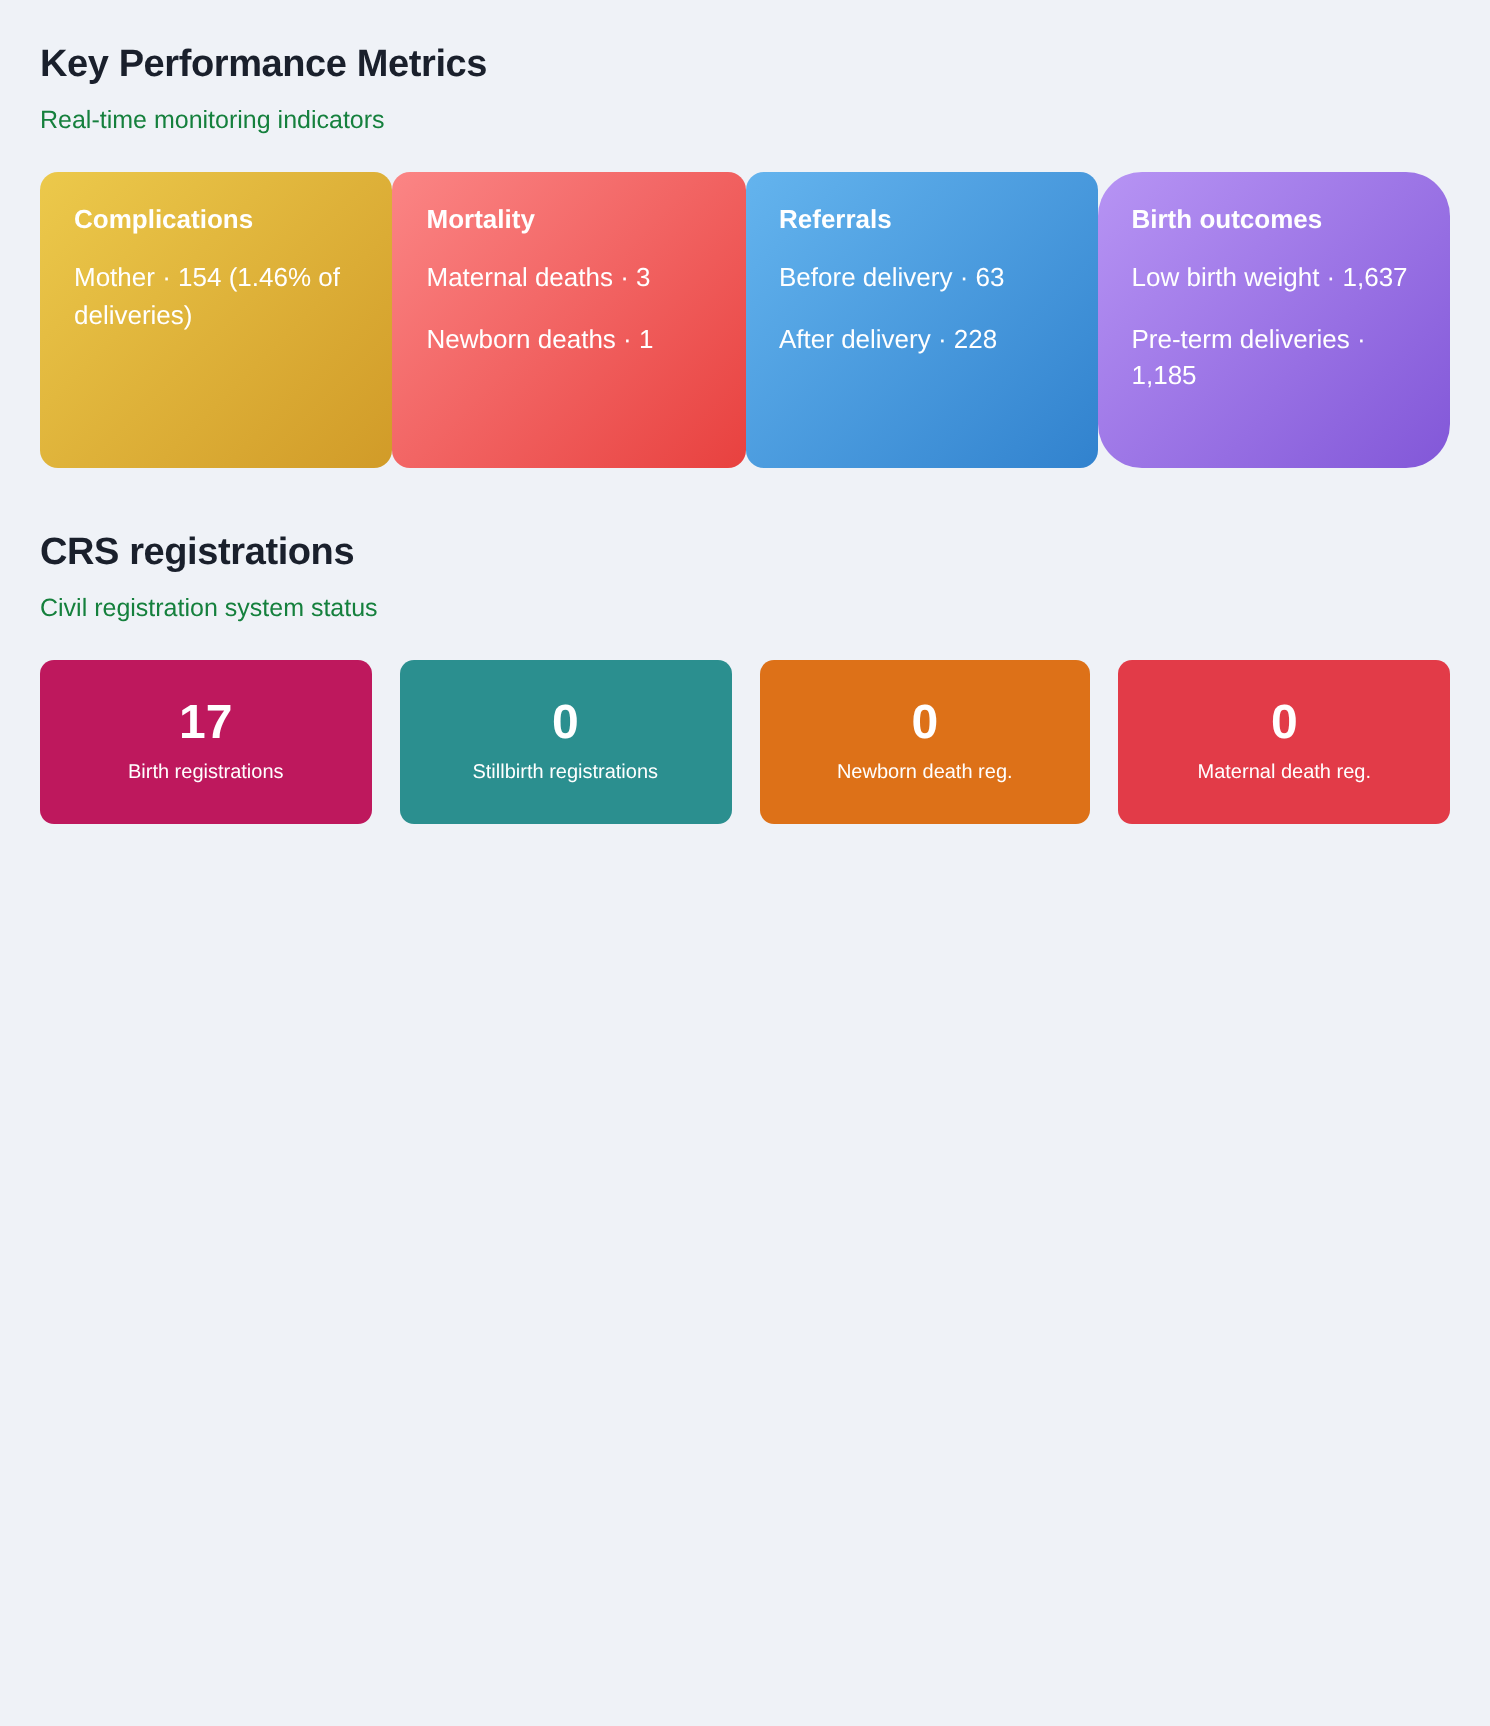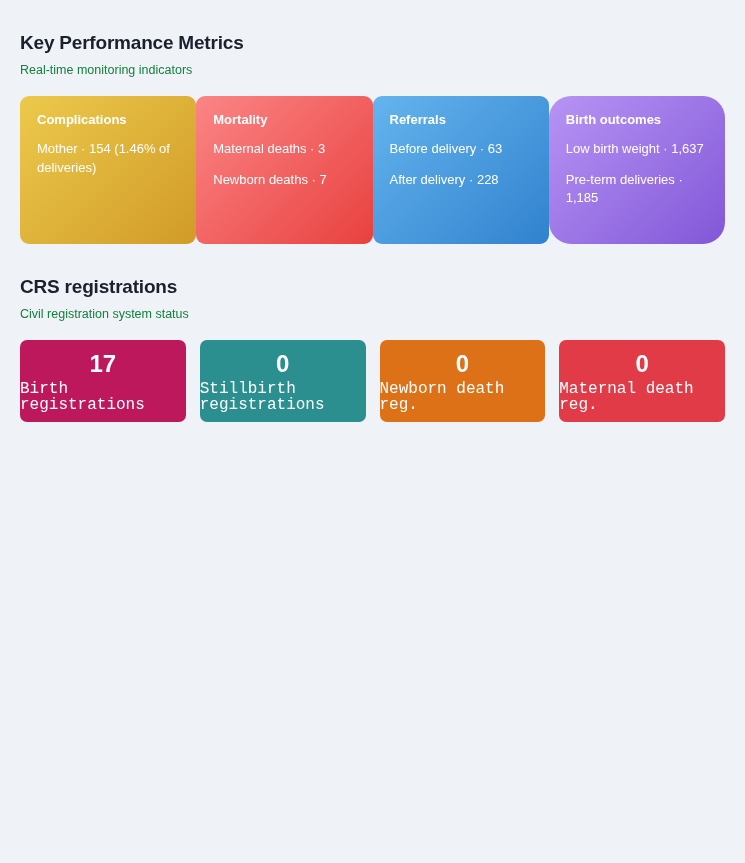--- a/index.html
+++ b/index.html
@@ -13,21 +13,20 @@
     font-family: "Liberation Sans", sans-serif;
     -webkit-font-smoothing: antialiased;
     overflow: hidden;
   }
 
   .page {
     box-sizing: border-box;
     width: 745px;
     height: 807px;
     padding: 20px 20px 0 20px;
-    margin-top: 10px;
   }
 
   
   .section-title {
     margin: 0;
     font-size: 19px;
     font-weight: bold;
     color: #1a202c;
     letter-spacing: -0.2px;
     line-height: 26px;
@@ -94,24 +93,23 @@
     flex-direction: column;
     align-items: center;
     justify-content: center;
   }
   .crs-value {
     font-size: 24px;
     font-weight: bold;
     line-height: 28px;
   }
   .crs-label {
-    font-size: 16px;
+    font-size: 10px;
     line-height: 16px;
     margin-top: 3px;
-    font-family: Liberation Mono, monospace;
   }
 
   .crs-card.c-green  { background: #be185d; }
   .crs-card.c-teal   { background: #2b8f8f; }
   .crs-card.c-orange { background: #dd7118; }
   .crs-card.c-crimson{ background: #e23b48; }
 </style>
 </head>
 <body>
 
@@ -124,21 +122,21 @@
     <div class="kpi-grid">
 
       <div class="kpi-card c-yellow">
         <div class="kpi-card-title">Complications</div>
         <div class="kpi-line">Mother · 154 (1.46% of deliveries)</div>
       </div>
 
       <div class="kpi-card c-red">
         <div class="kpi-card-title">Mortality</div>
         <div class="kpi-line">Maternal deaths · 3</div>
-        <div class="kpi-line">Newborn deaths · 7</div>
+        <div class="kpi-line">Newborn deaths · 1</div>
       </div>
 
       <div class="kpi-card c-blue">
         <div class="kpi-card-title">Referrals</div>
         <div class="kpi-line">Before delivery · 63</div>
         <div class="kpi-line">After delivery · 228</div>
       </div>
 
       <div class="kpi-card c-purple">
         <div class="kpi-card-title">Birth outcomes</div>

